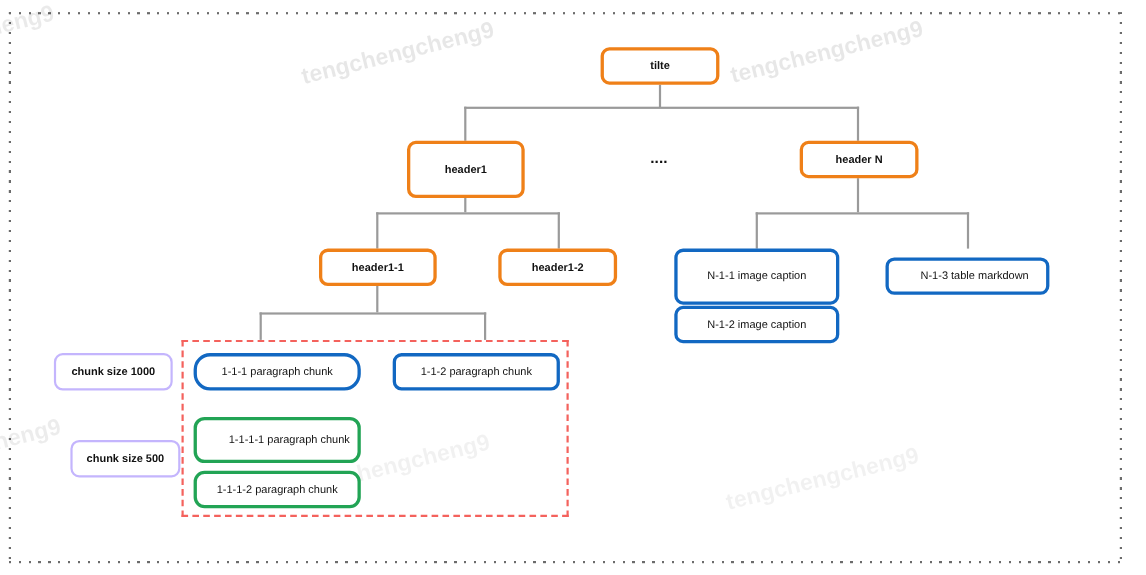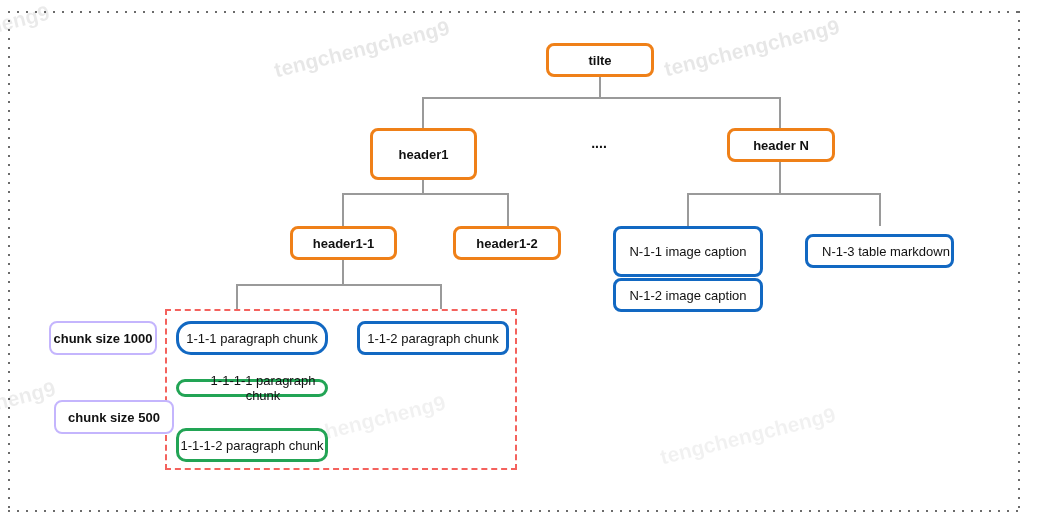--- a/index.html
+++ b/index.html
@@ -49,45 +49,45 @@
   .cv { width: 2px; }
   .ch { height: 2px; }
 
   
   .node {
     position: absolute;
     background: #ffffff;
     display: flex;
     align-items: center;
     justify-content: center;
-    font-size: 13px;
+    font-size: 10px;
     text-align: center;
     border-radius: 8px;
     z-index: 3;
     box-sizing: border-box;
   }
   .orange { border: 3px solid #ef8018; font-weight: bold; }
   .blue   { border: 3px solid #1268c2; }
   .green  { border: 3px solid #22a455; border-radius: 10px; }
   .pink   { border: 2px solid #c4b5fd; font-weight: bold; }
 
   .n-title    { left: 546px; top: 43px;  width: 108px; height: 34px; }
   .n-header1  { left: 370px; top: 128px; width: 107px; height: 52px; }
   .n-headerN  { left: 727px; top: 128px; width: 108px; height: 34px; }
   .n-header11 { left: 290px; top: 226px; width: 107px; height: 34px; }
   .n-header12 { left: 453px; top: 226px; width: 108px; height: 34px; }
   .n-n11      { left: 613px; top: 226px; width: 150px; height: 51px; }
   .n-n13      { left: 805px; top: 234px; width: 149px; height: 34px; padding-left: 13px; }
   .n-n12      { left: 613px; top: 278px; width: 150px; height: 34px; }
   .n-c111     { left: 176px; top: 321px; width: 152px; height: 34px; border-radius: 15px; }
   .n-c112     { left: 357px; top: 321px; width: 152px; height: 34px; }
-  .n-c1111    { left: 176px; top: 379px; width: 152px; height: 18px; padding-left: 22px; }
+  .n-c1111    { left: 176px; top: 379px; width: 152px; height: 42px; padding-left: 22px; }
   .n-c1112    { left: 176px; top: 428px; width: 152px; height: 34px; }
   .lbl-1000   { left: 49px;  top: 321px; width: 108px; height: 34px; }
-  .lbl-500    { left: 54px;  top: 400px; width: 120px; height: 34px; }
+  .lbl-500    { left: 64px;  top: 400px; width: 100px; height: 34px; }
 
   .ellipsis {
     position: absolute;
     left: 580px; top: 135px; width: 38px; height: 20px;
     font-size: 14px; font-weight: bold; text-align: center;
     z-index: 3;
   }
 
   .dashed-region {
     position: absolute;

